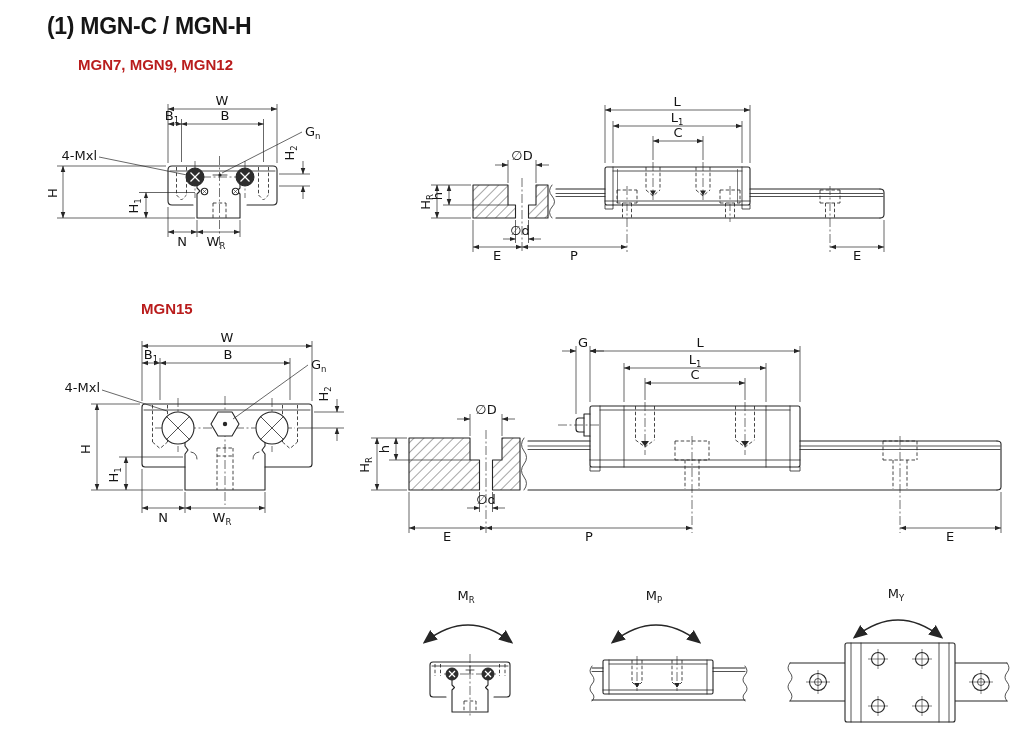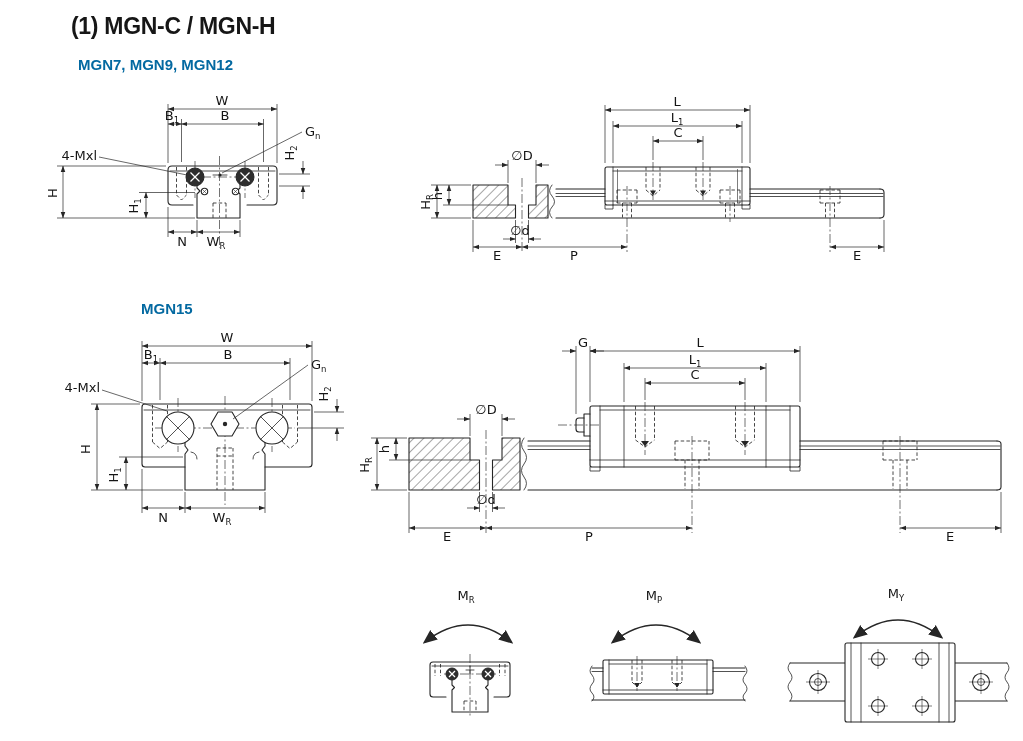--- a/index.html
+++ b/index.html
@@ -1,21 +1,21 @@
 <!DOCTYPE html>
 <html><head>
 <meta charset="utf-8">
 <style>
   html,body{margin:0;padding:0;background:#fff;}
   #stage{position:relative;width:1023px;height:741px;background:#fff;overflow:hidden;
          font-family:"Liberation Sans",sans-serif;}
   .title{position:absolute;font-family:"Liberation Sans",sans-serif;font-weight:bold;
-         font-size:23px;color:#161616;letter-spacing:-0.3px;margin-left:24px;}
+         font-size:23px;color:#161616;letter-spacing:-0.3px;}
   .subtitle{position:absolute;font-family:"Liberation Sans",sans-serif;font-weight:bold;
-         font-size:15px;color:#0369a1;}
+         font-size:15px;color:#b91c1c;}
   svg{position:absolute;left:0;top:0;}
   .o   {stroke:#262626;stroke-width:1.1;fill:none;stroke-linejoin:round;stroke-linecap:round;}
   .o2  {stroke:#262626;stroke-width:.8;fill:none;stroke-linecap:round;}
   .thin{stroke:#262626;stroke-width:.6;fill:none;}
   .hid {stroke:#262626;stroke-width:.85;fill:none;stroke-dasharray:3.5 2.2;}
   .cl  {stroke:#262626;stroke-width:.65;fill:none;stroke-dasharray:9 2.5 2 2.5;}
   .dim {stroke:#262626;stroke-width:.7;fill:none;}
   .arc {stroke:#262626;stroke-width:1.6;fill:none;}
   .ball{fill:#2e2e2e;stroke:#262626;stroke-width:1;}
   .bx  {stroke:#ffffff;stroke-width:1.2;fill:none;}

